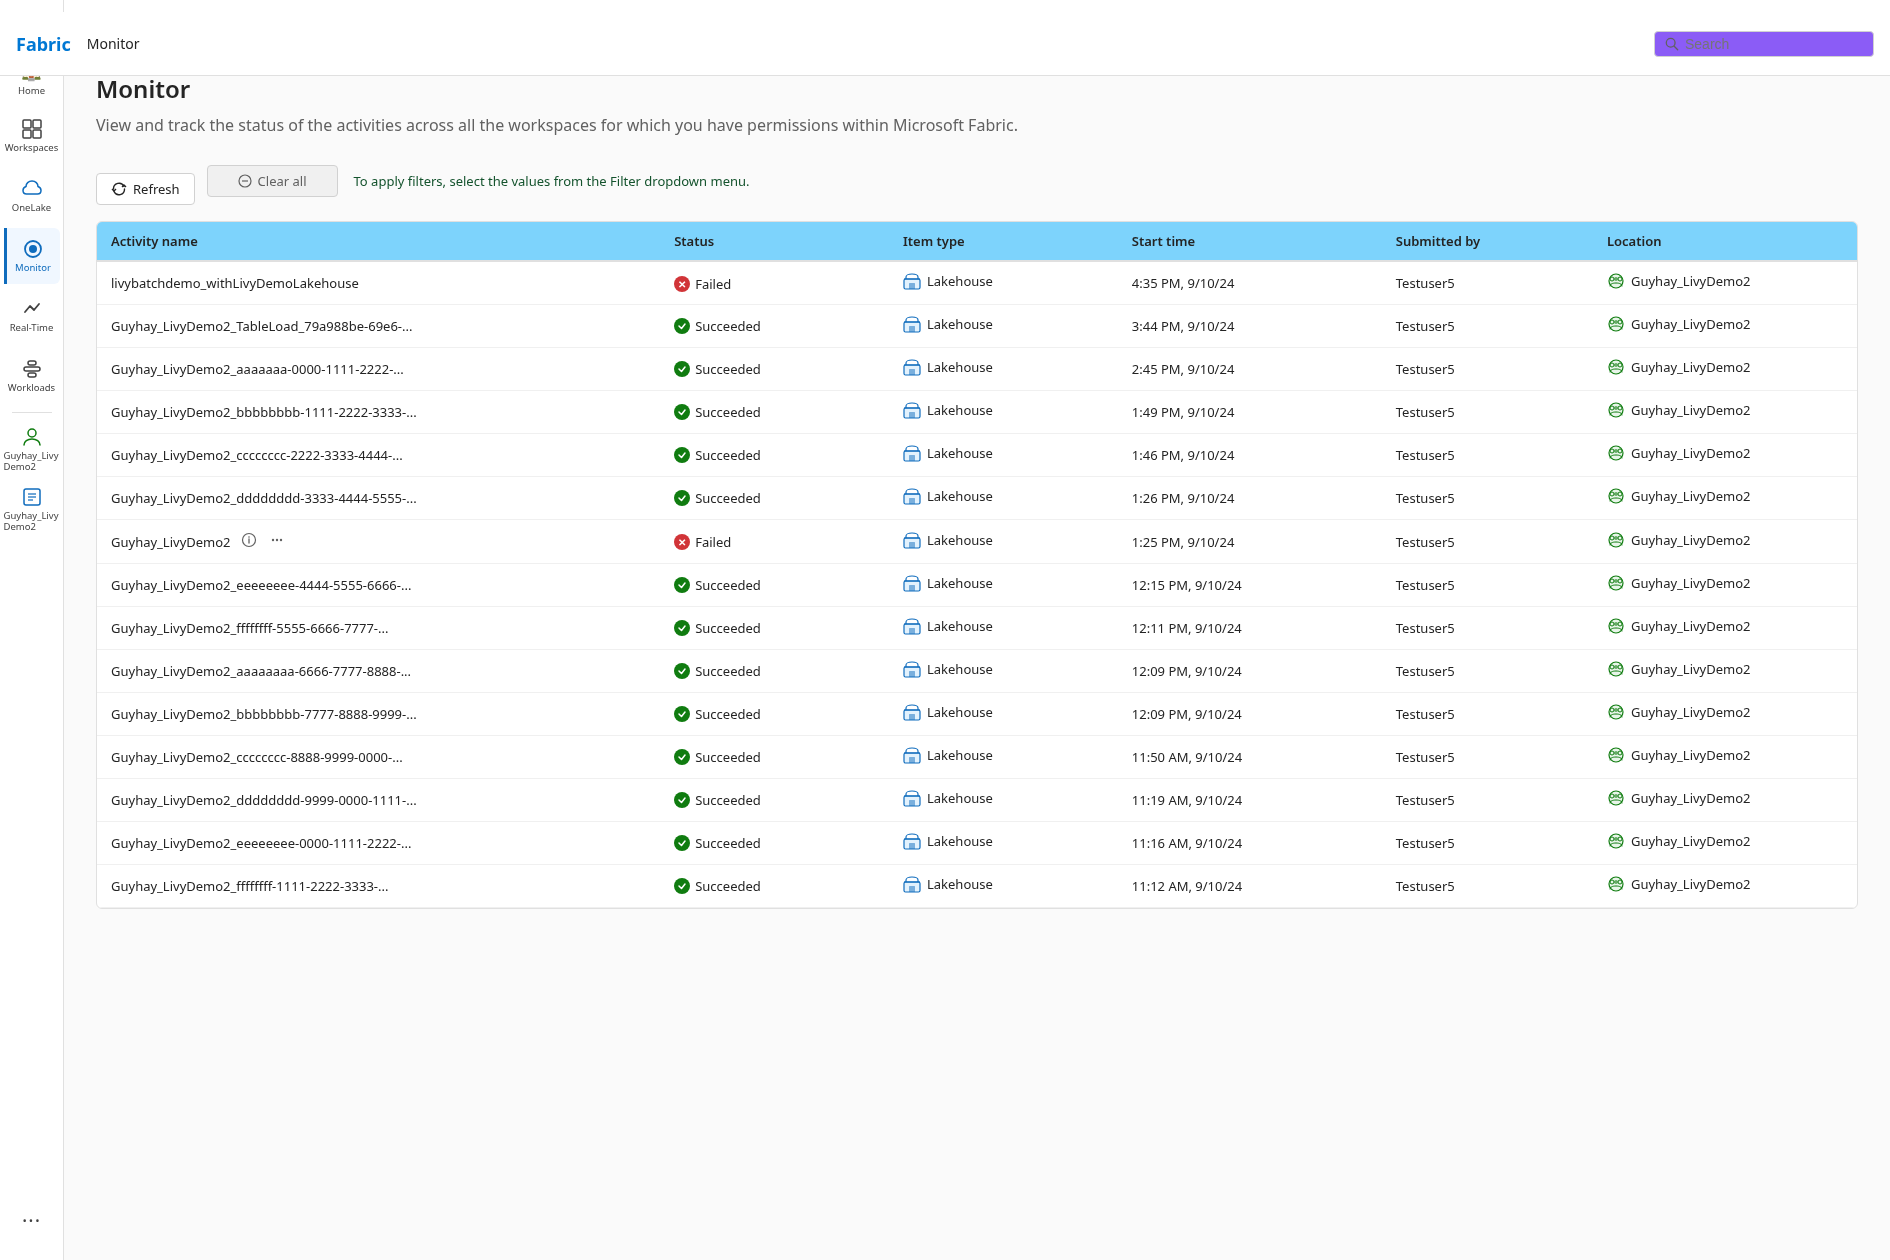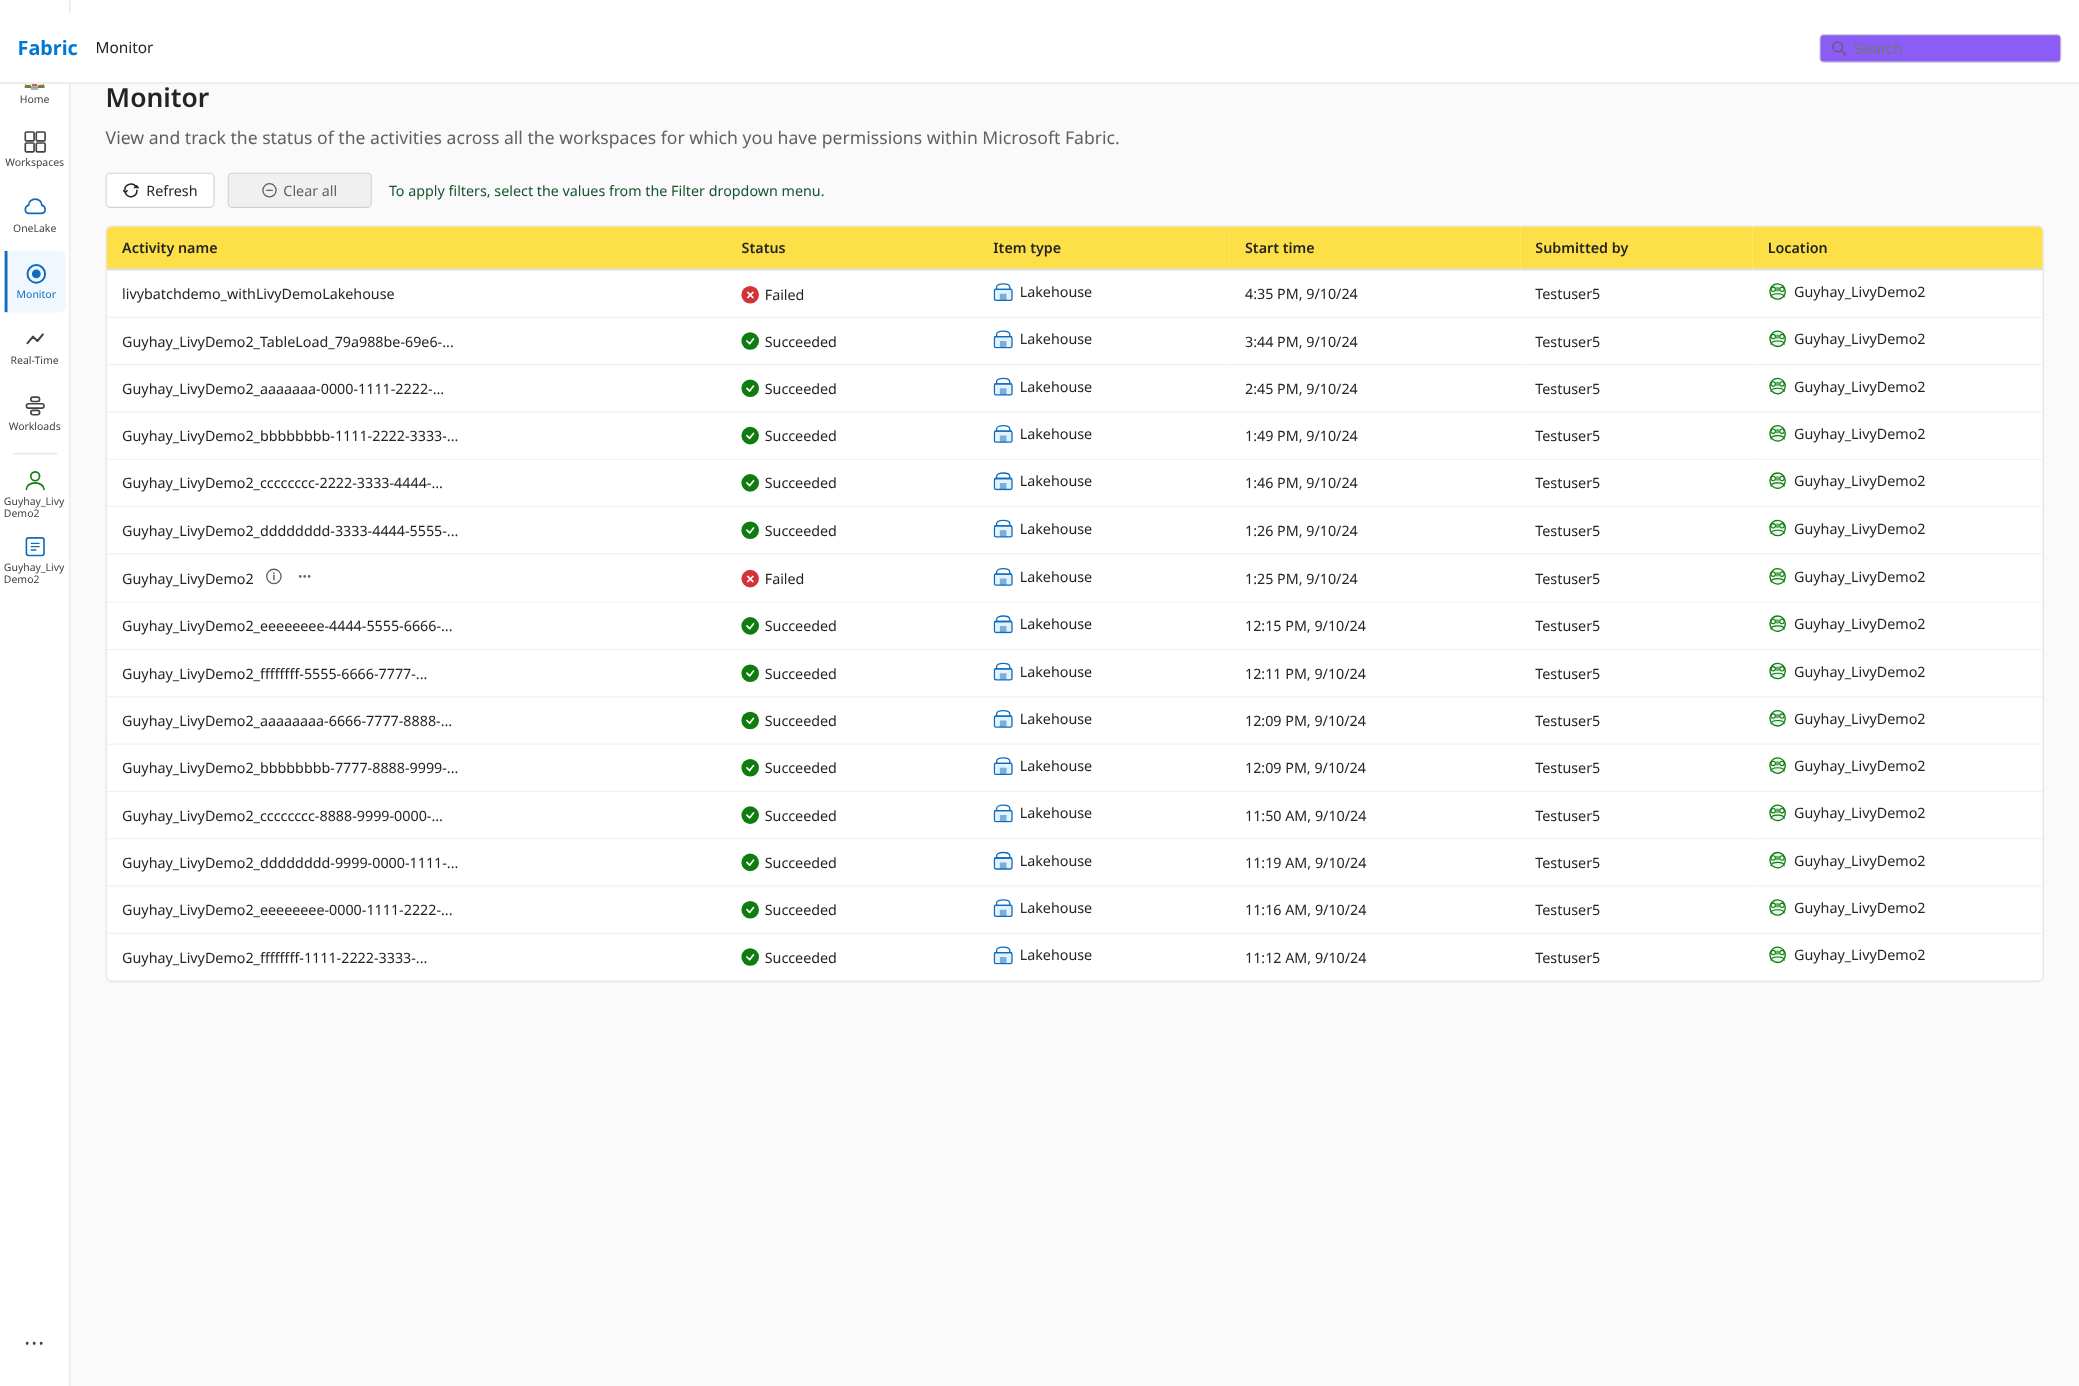--- a/index.html
+++ b/index.html
@@ -24,28 +24,28 @@
 
     
     .main { margin-left: 64px; margin-top: 48px; flex: 1; overflow-y: auto; padding: 24px 32px; background: #fafafa; min-height: calc(100vh - 48px); }
 
     
     .page-title { font-size: 24px; font-weight: 600; color: #242424; margin-bottom: 8px; }
     .page-subtitle { font-size: 16px; color: #616161; margin-bottom: 20px; line-height: 1.5; }
 
     
     .toolbar { display: flex; align-items: center; gap: 12px; margin-bottom: 16px; flex-wrap: wrap; }
-    .btn-refresh { display: flex; align-items: center; gap: 6px; padding: 6px 14px; border: 1px solid #d1d1d1; border-radius: 4px; background: #fff; cursor: pointer; font-size: 13px; color: #242424; font-family: inherit; }
+    .btn-refresh { display: flex; align-items: center; gap: 6px; padding: 6px 14px; border: 1px solid #d1d1d1; border-radius: 4px; background: #fff; cursor: pointer; font-size: 13px; color: #242424; font-family: inherit; margin-top: 16px; }
     .btn-clear { display: flex; align-items: center; gap: 6px; padding: 6px 30px; border: 1px solid #d1d1d1; border-radius: 4px; background: #f0f0f0; cursor: pointer; font-size: 13px; color: #616161; font-family: inherit; }
     .filter-hint { font-size: 13px; color: #14532d; margin-left: 4px; }
 
     
     .table-container { background: #fff; border: 1px solid #e0e0e0; border-radius: 6px; overflow: hidden; }
     table { width: 100%; border-collapse: collapse; }
-    thead tr { background: #fde047; border-bottom: 2px solid #e0e0e0; }
+    thead tr { background: #7dd3fc; border-bottom: 2px solid #e0e0e0; }
     thead th { padding: 10px 14px; text-align: left; font-size: 13px; font-weight: 600; color: #242424; white-space: nowrap; }
     tbody tr { border-bottom: 1px solid #f0f0f0; transition: background 0.1s; }
     tbody td { padding: 10px 14px; font-size: 13px; color: #242424; white-space: nowrap; }
 
     
     .status-badge { display: inline-flex; align-items: center; gap: 5px; font-size: 13px; }
     .status-dot { width: 16px; height: 16px; border-radius: 50%; display: inline-flex; align-items: center; justify-content: center; flex-shrink: 0; }
     .status-failed { background: #d13438; color: #fff; font-size: 10px; font-weight: 700; }
     .status-succeeded { background: #107c10; color: #fff; font-size: 10px; }
 

